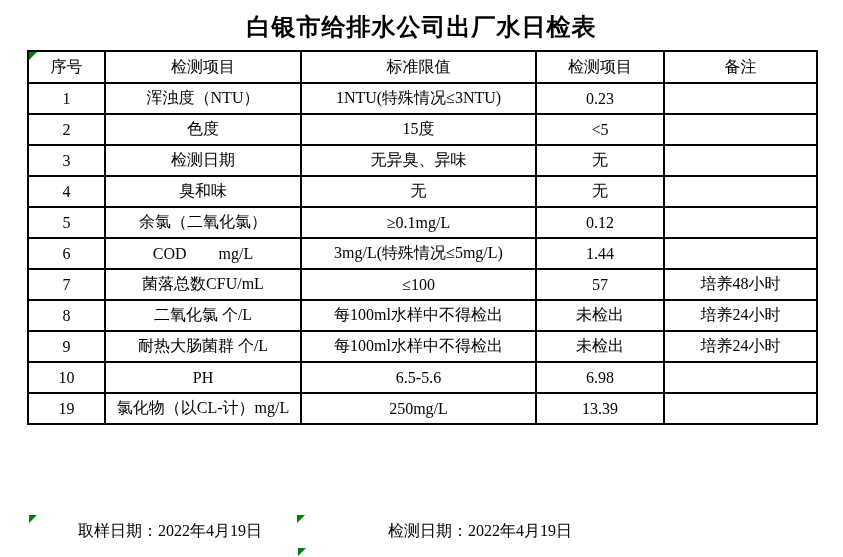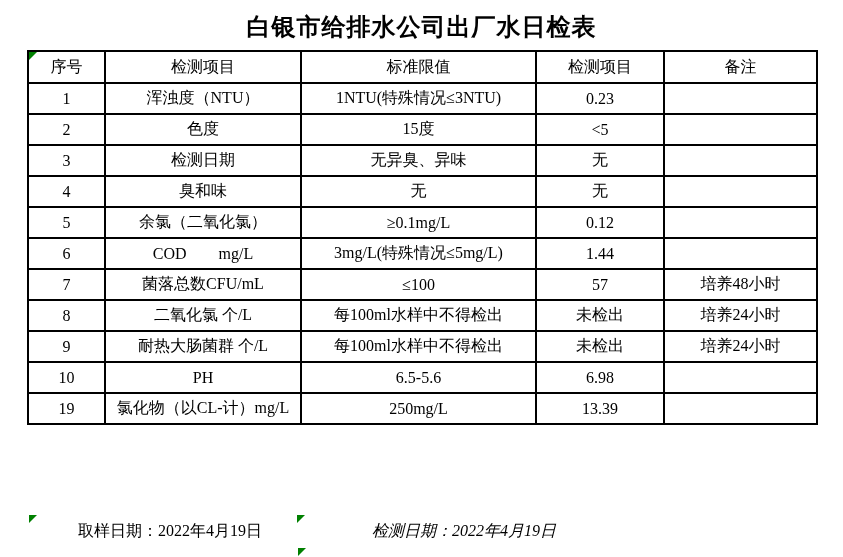--- a/index.html
+++ b/index.html
@@ -40,21 +40,21 @@
   }
   table.inspection th{height:30px;margin-left:19px;}
   table.inspection td{height:29px;}
   .footer-text{
     position:absolute;
     top:521px;
     font-size:16px;
     white-space:pre;
   }
   .foot-sampling{left:30px;margin-left:48px;}
-  .foot-testdate{left:372px;font-style:italic;}
+  .foot-testdate{left:388px;}
   .foot-reporter{left:628px;}
   .green-tri{
     position:absolute;
     width:0;height:0;
     border-top:8px solid #008000;
     border-right:8px solid transparent;
   }
   .gt-table-corner{left:29px;top:52px;}
   .gt-foot-left{left:29px;top:515px;}
   .gt-foot-mid{left:297px;top:515px;}

